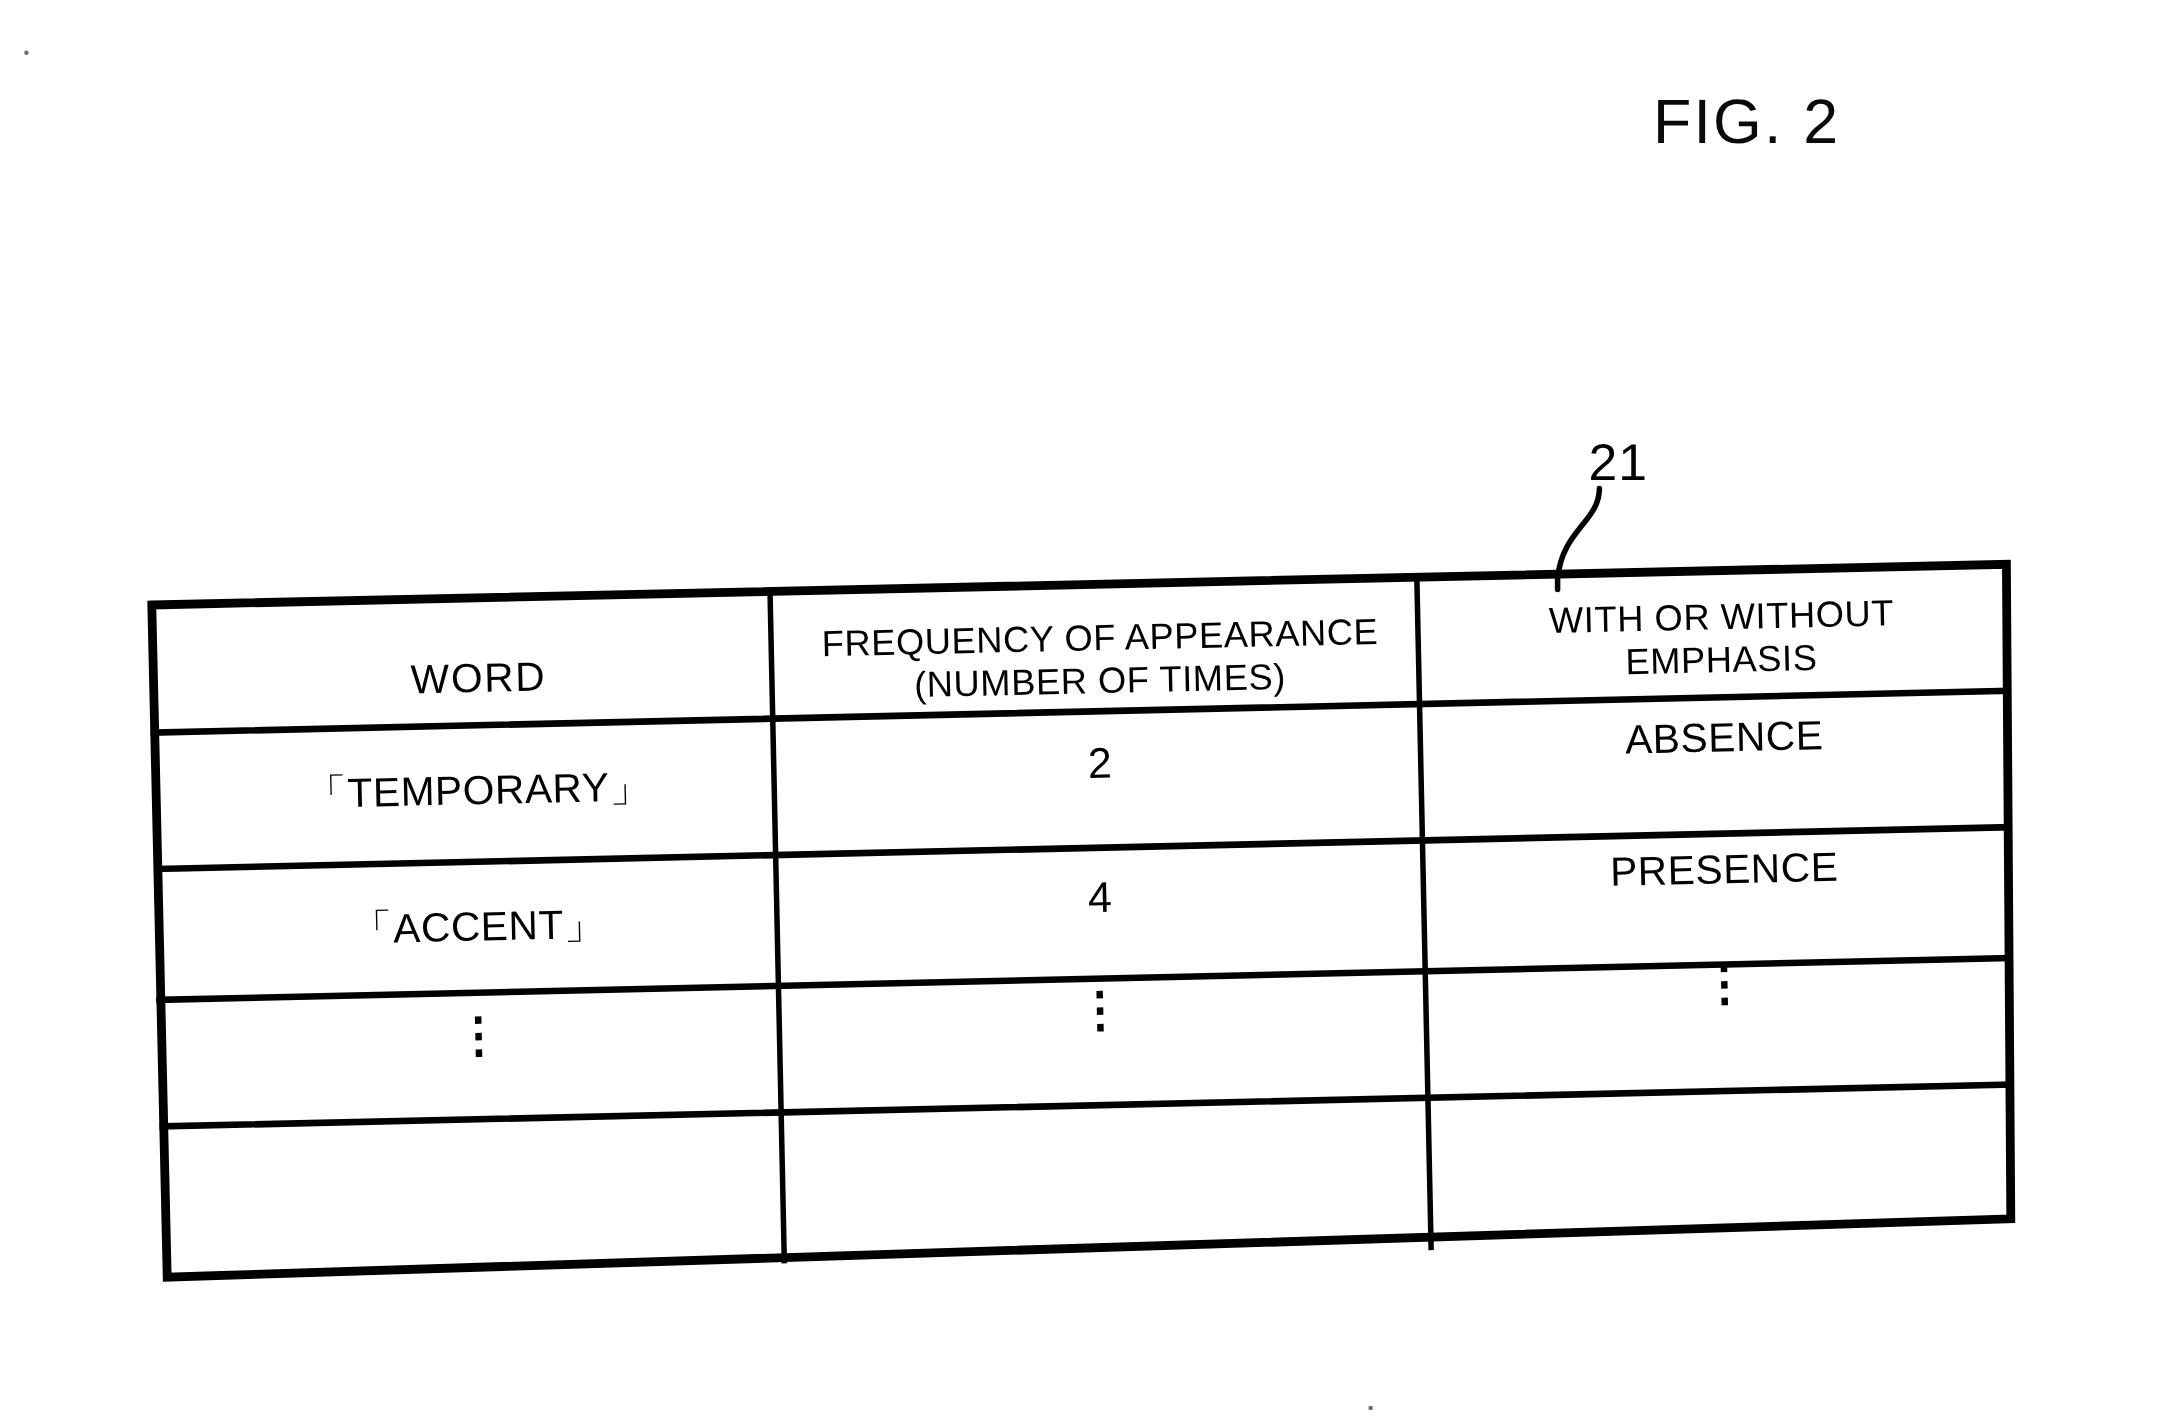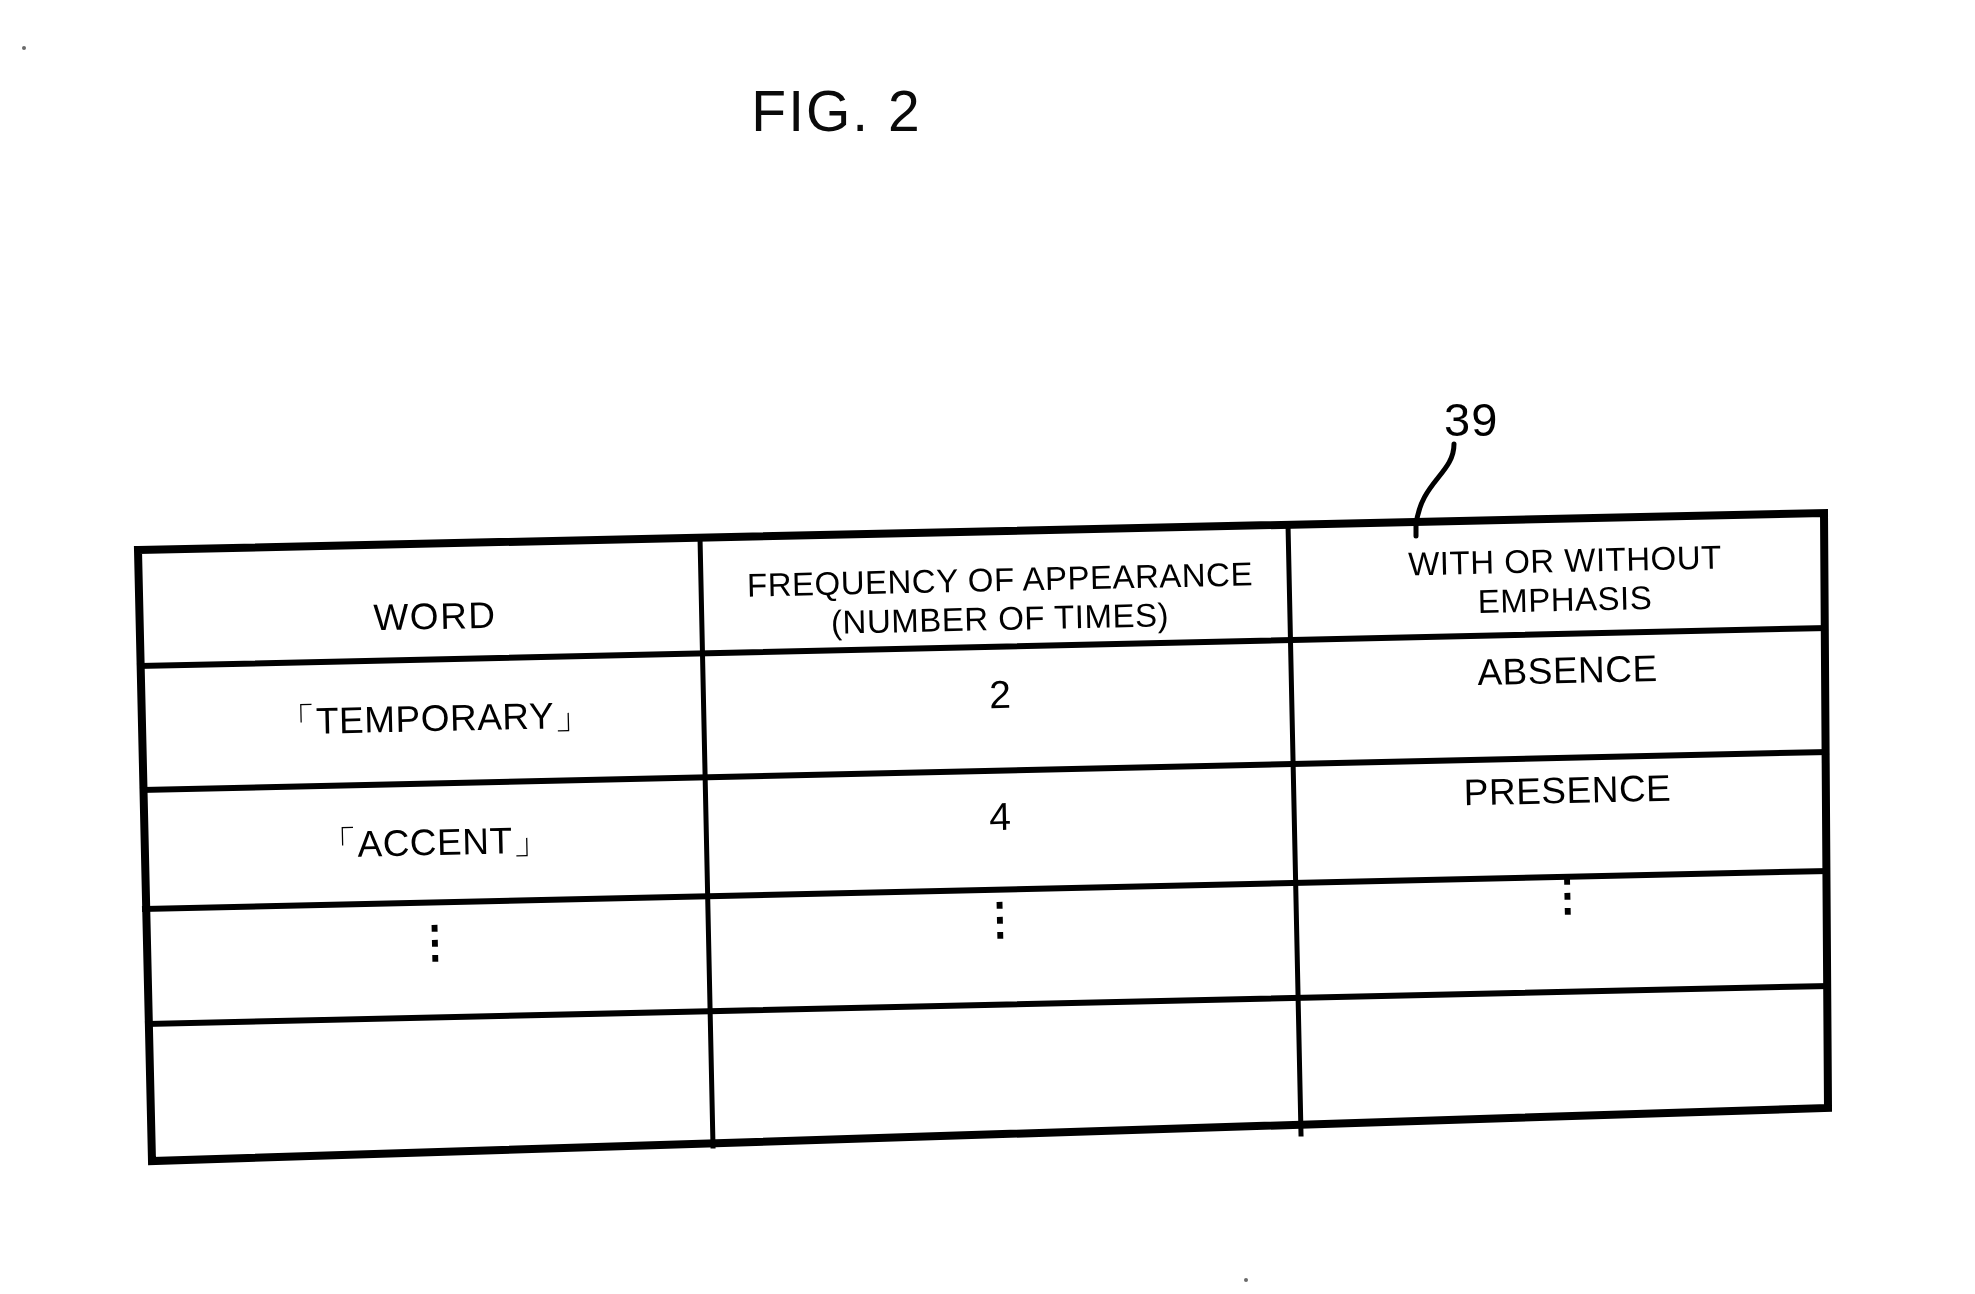--- a/index.html
+++ b/index.html
@@ -17,21 +17,21 @@
     font-family: "DejaVu Sans", sans-serif;
     color: #000000;
   }
 
   
   #fig-title {
     position: absolute;
     left: 0;
     top: 78px;
     width: 1673px;
-    text-align: center;
+    text-align: right;
     font-family: "Liberation Sans", sans-serif;
     font-size: 57px;
     letter-spacing: 2px;
     color: #0a0a0a;
     white-space: pre;
   }
 
   
   #ref-39 {
     position: absolute;
@@ -89,21 +89,21 @@
     border-radius: 50%;
   }
 </style>
 </head>
 <body>
 
 <div id="page">
 
   <div id="fig-title">FIG. 2</div>
 
-  <div id="ref-39">39</div>
+  <div id="ref-39">21</div>
 
   <svg id="ref-leader" viewBox="0 0 220 100" width="220" height="100">
     <path d="M 74 4 C 74 34, 40 42, 36 86 L 36 96" fill="none" stroke="#000" stroke-width="5" stroke-linecap="round"></path>
   </svg>
 
   <div id="table-wrap">
 
     <svg id="tbl-svg" width="1975" height="1294" viewBox="0 0 1975 1294">
       <g fill="none" stroke="#000" stroke-linecap="square">
 

